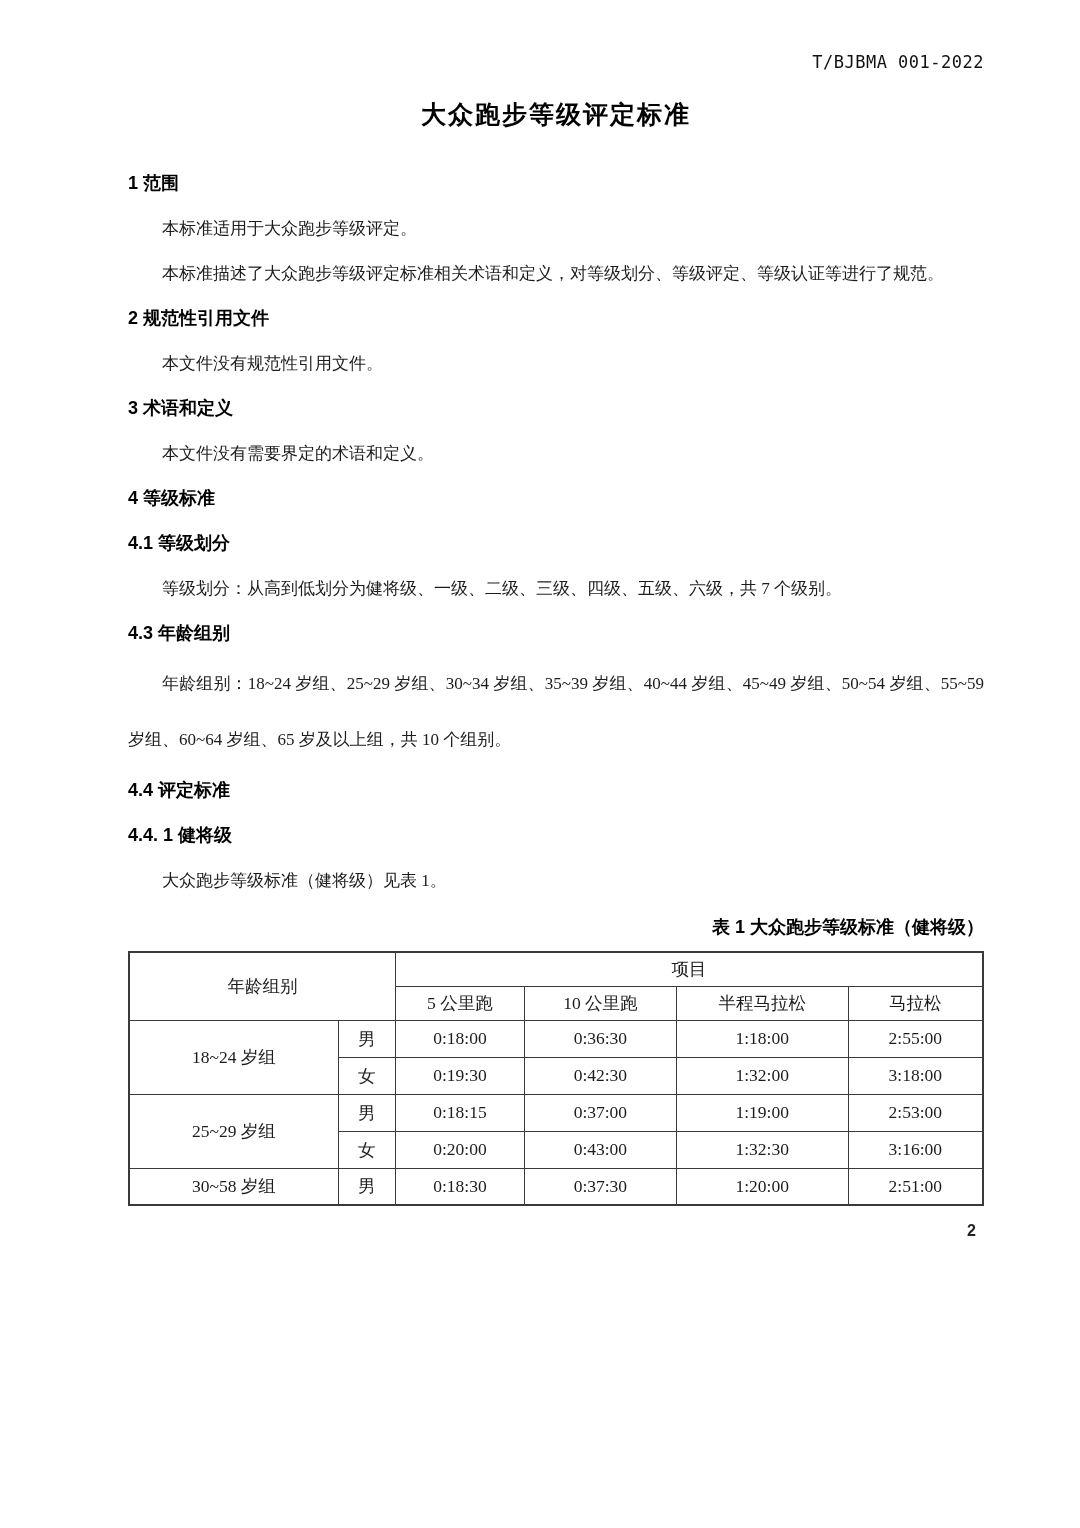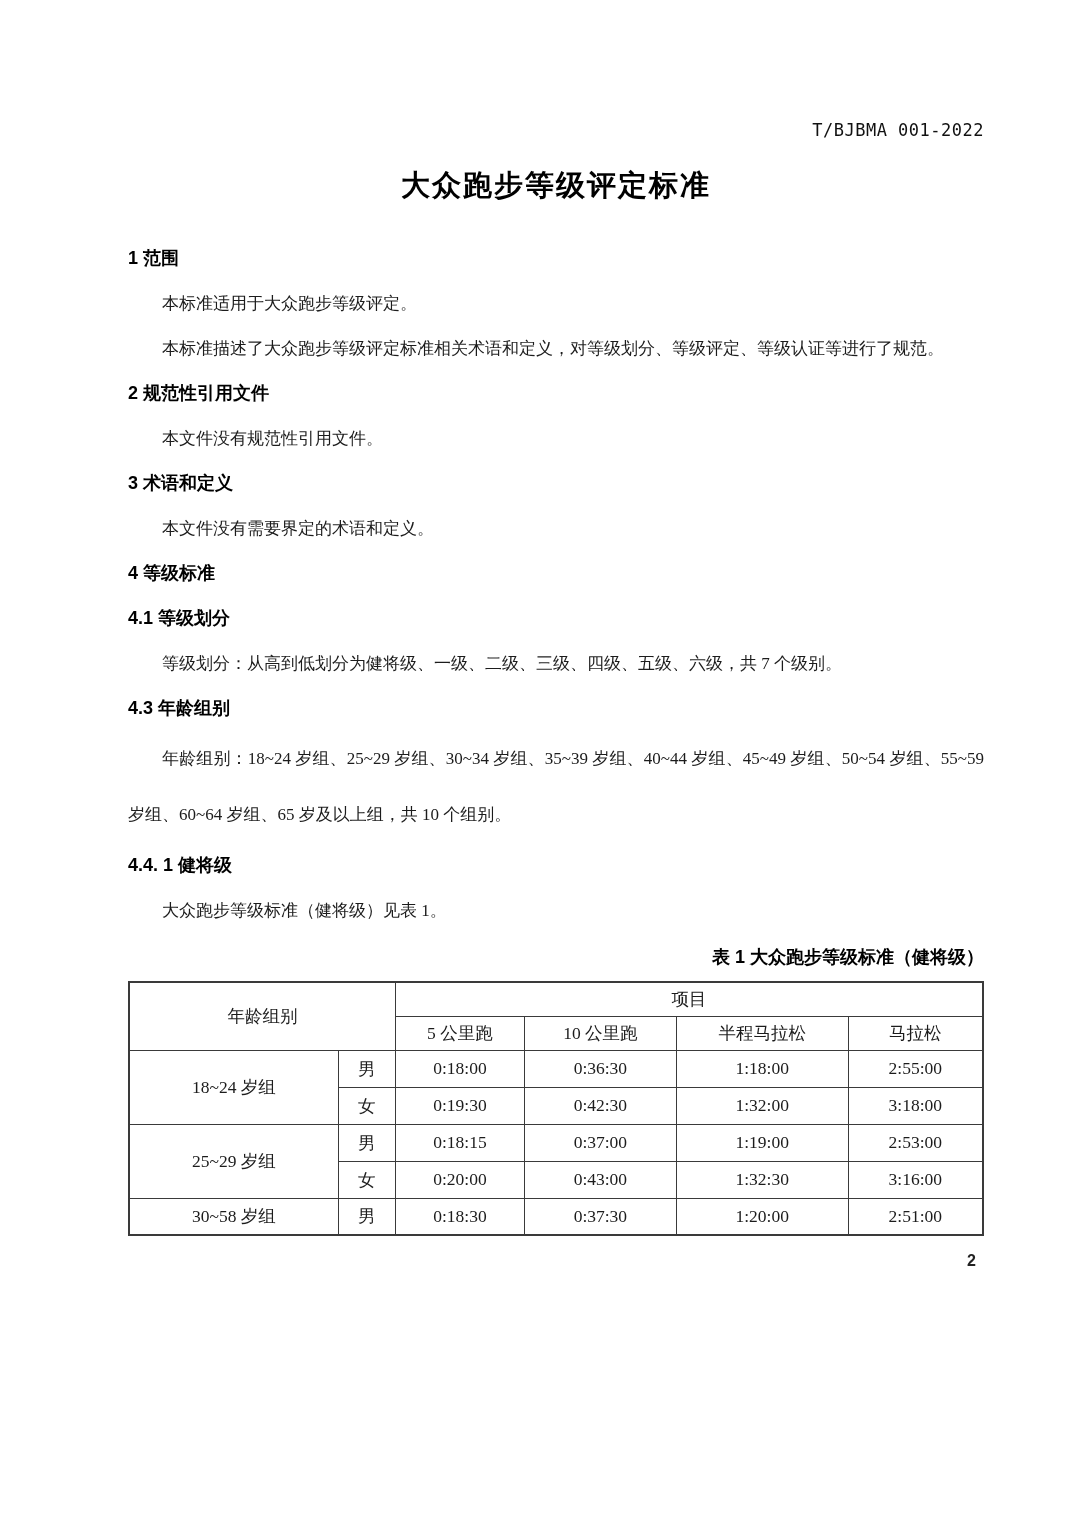--- a/index.html
+++ b/index.html
@@ -5,36 +5,36 @@
   * { box-sizing: border-box; margin: 0; padding: 0; }
   html, body { background: #e8e8e8; }
   .page {
     width: 1080px;
     height: 1528px;
     margin: 0 auto;
     background: #ffffff;
     color: #1c1c1c;
     font-family: "Liberation Serif", "DejaVu Serif", serif;
     font-size: 17px;
-    padding: 120px 96px 0 128px;
+    padding: 52px 96px 0 128px;
     position: relative;
     overflow: hidden;
   }
   .doc-code {
     text-align: right;
     font-family: "DejaVu Sans Mono", "Liberation Mono", monospace;
     font-size: 17px;
     letter-spacing: 0.5px;
     color: #111;
   }
   h1.title {
     text-align: center;
     font-family: "Liberation Sans", "DejaVu Sans", sans-serif;
     font-weight: bold;
-    font-size: 29px;
+    font-size: 25px;
     letter-spacing: 2px;
     margin-top: 26px;
     margin-bottom: 30px;
     color: #000;
   }
   h2.sec-heading {
     font-family: "Liberation Sans", "DejaVu Sans", sans-serif;
     font-weight: bold;
     font-size: 18px;
     line-height: 45px;
@@ -117,20 +117,23 @@
     <h2 class="sec-heading">4.1 等级划分</h2>
     <p class="body-par">等级划分：从高到低划分为健将级、一级、二级、三级、四级、五级、六级，共 7 个级别。</p>
   </div>
 
 
   <div>
     <h2 class="sec-heading">4.3 年龄组别</h2>
     <p class="body-par loose">年龄组别：18~24 岁组、25~29 岁组、30~34 岁组、35~39 岁组、40~44 岁组、45~49 岁组、50~54 岁组、55~59 岁组、60~64 岁组、65 岁及以上组，共 10 个组别。</p>
   </div>
 
+  <div>
+    <h2 class="sec-heading">4.4 评定标准</h2>
+  </div>
 
   <div>
     <h2 class="sec-heading">4.4. 1 健将级</h2>
     <p class="body-par">大众跑步等级标准（健将级）见表 1。</p>
   </div>
 
   <div class="table-caption">表 1  大众跑步等级标准（健将级）</div>
 
   <table class="grade-table">
     <colgroup>

